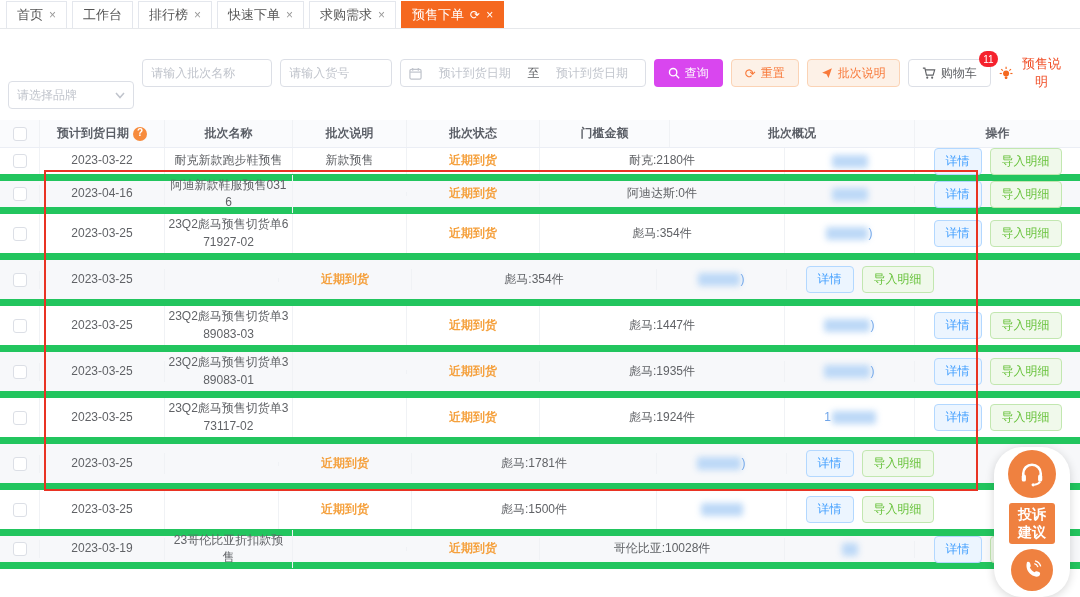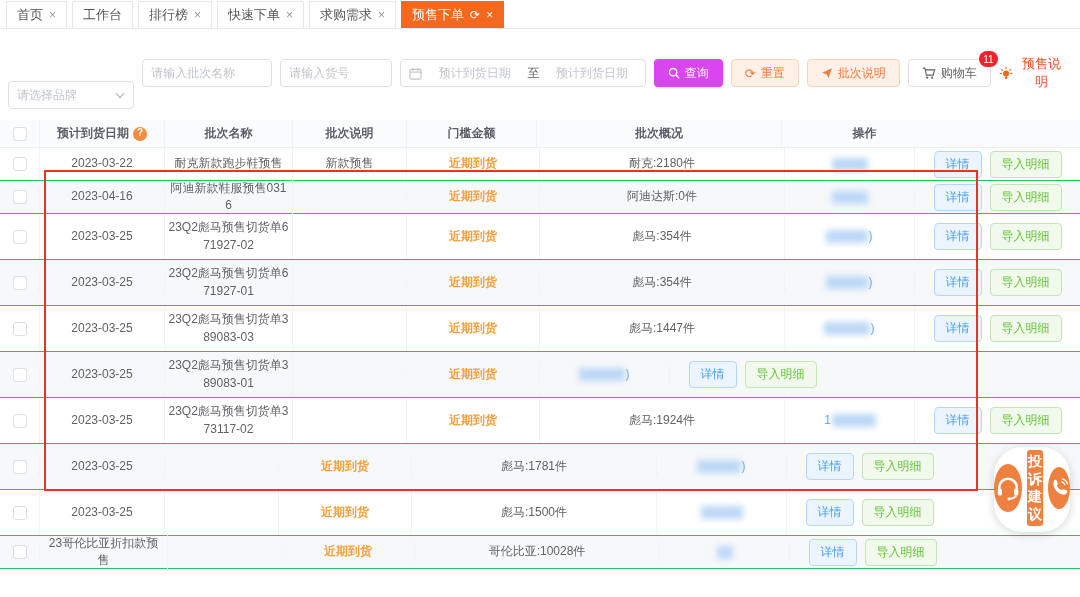--- a/index.html
+++ b/index.html
@@ -45,21 +45,21 @@
   .tbl { margin-top:3px; border-bottom:1px solid #ebeef5; }
   .thead, .trow { display:flex; width:1080px; }
   .thead { height:28px; background:#fafbfd; border-bottom:1px solid #ebeef5; }
   .thead .cell { color:#5a5e66; font-weight:bold; font-size:12px; }
   .cell { display:flex; align-items:center; justify-content:center; text-align:center;
     font-size:12px; color:#606266; border-right:1px solid #f0f2f5; padding:2px 3px;
     word-break:break-all; line-height:1.45; }
   .cell:last-child { border-right:none; }
   .c0{width:40px;} .c1{width:125px;} .c2{width:128px;} .c3{width:114px;}
   .c4{width:133px;font-weight:bold;} .c5{width:245px;} .c6{width:130px;} .c7{width:165px;}
-  .trow { height:33px; border-bottom:1px solid #22c55e; background:#fff; }
+  .trow { height:33px; border-bottom:7px solid #22c55e; background:#fff; }
   .trow.tall { height:46px; }
   .trow.striped { background:#f7f8fa;align-items:center; }
   .checkbox { width:14px; height:14px; border:1px solid #dcdfe6; border-radius:3px;
     background:#fff; cursor:pointer; }
   .status-txt { color:#f5a03c; }
   .help-icon { display:inline-flex; width:14px; height:14px; border-radius:50%;
     background:#f78b3c; color:#fff; font-size:10px; align-items:center;
     justify-content:center; margin-left:4px; font-weight:bold; }
   .blur-pill { display:inline-block; height:13px; background:#bcd8f7; border-radius:2px;
     filter:blur(3px); vertical-align:middle; }
@@ -84,21 +84,21 @@
     font-size:12px; cursor:pointer; padding:0 8px; }
   .pg-btn.arrow { color:#c0c4cc; }
   .pg-btn.active { background:#f5681f; color:#fff; font-weight:bold; }
   .goto-group { display:flex; align-items:center; gap:6px; margin-left:8px; }
   .goto-input { width:40px; height:26px; border:1px solid #dcdfe6; border-radius:4px;
     text-align:center; font-size:12px; color:#606266; outline:none; }
 
   
   .float-stack { position:absolute; right:10px; top:447px; width:76px; z-index:10;
     background:#fff; border-radius:28px; box-shadow:0 2px 10px rgba(0,0,0,.16);
-    display:flex; flex-direction:row; align-items:center; padding:3px 0 6px 0; gap:5px; }
+    display:flex; flex-direction:column; align-items:center; padding:3px 0 6px 0; gap:5px; }
   .float-circle { width:48px; height:48px; border-radius:50%; background:#ef8140;
     display:flex; align-items:center; justify-content:center; cursor:pointer; }
   .float-circle.small { width:42px; height:42px; }
   .float-square { width:46px; background:#ef8140; border-radius:3px; color:#fff;
     font-size:14px; line-height:1.25; text-align:center; padding:3px 0; cursor:pointer;
     font-weight:bold; }
   svg { display:block; }
 </style>
 </head>
 <body>
@@ -198,20 +198,21 @@
     <div class="thead">
       <div class="cell c0">
         <span class="checkbox"></span>
       </div>
       <div class="cell c1">
         <span>预计到货日期</span>
         <span class="help-icon">?</span>
       </div>
       <div class="cell c2">批次名称</div>
       <div class="cell c3">批次说明</div>
+      <div class="cell c4">批次状态</div>
       <div class="cell c6">门槛金额</div>
       <div class="cell c5">批次概况</div>
       <div class="cell c7">操作</div>
     </div>
     <div>
         <div class="trow">
           <div class="cell c0">
             <span class="checkbox"></span>
           </div>
           <div class="cell c1">2023-03-22</div>
@@ -266,21 +267,20 @@
           <div class="cell c7">
             <button class="op-btn op-detail">详情</button>
             <button class="op-btn op-import">导入明细</button>
           </div>
         </div>
         <div class="trow striped tall">
           <div class="cell c0">
             <span class="checkbox"></span>
           </div>
           <div class="cell c1">2023-03-25</div>
-          <div class="cell c2">23Q2彪马预售切货单671927-01</div>
           <div class="cell c3"></div>
           <div class="cell c4">
             <span class="status-txt">近期到货</span>
           </div>
           <div class="cell c5">彪马:354件</div>
           <div class="cell c6">
             <span class="blur-pill" style="width: 42px;"></span>
             <span class="amt-char">)</span>
           </div>
           <div class="cell c7">
@@ -311,20 +311,21 @@
         <div class="trow striped tall">
           <div class="cell c0">
             <span class="checkbox"></span>
           </div>
           <div class="cell c1">2023-03-25</div>
           <div class="cell c2">23Q2彪马预售切货单389083-01</div>
           <div class="cell c3"></div>
           <div class="cell c4">
             <span class="status-txt">近期到货</span>
           </div>
+          <div class="cell c5">彪马:1935件</div>
           <div class="cell c6">
             <span class="blur-pill" style="width: 46px;"></span>
             <span class="amt-char">)</span>
           </div>
           <div class="cell c7">
             <button class="op-btn op-detail">详情</button>
             <button class="op-btn op-import">导入明细</button>
           </div>
         </div>
         <div class="trow tall">
@@ -381,20 +382,21 @@
           </div>
           <div class="cell c7">
             <button class="op-btn op-detail">详情</button>
             <button class="op-btn op-import">导入明细</button>
           </div>
         </div>
         <div class="trow striped">
           <div class="cell c0">
             <span class="checkbox"></span>
           </div>
+          <div class="cell c1">2023-03-19</div>
           <div class="cell c2">23哥伦比亚折扣款预售</div>
           <div class="cell c3"></div>
           <div class="cell c4">
             <span class="status-txt">近期到货</span>
           </div>
           <div class="cell c5">哥伦比亚:10028件</div>
           <div class="cell c6">
             <span class="blur-pill" style="width: 16px;"></span>
           </div>
           <div class="cell c7">

